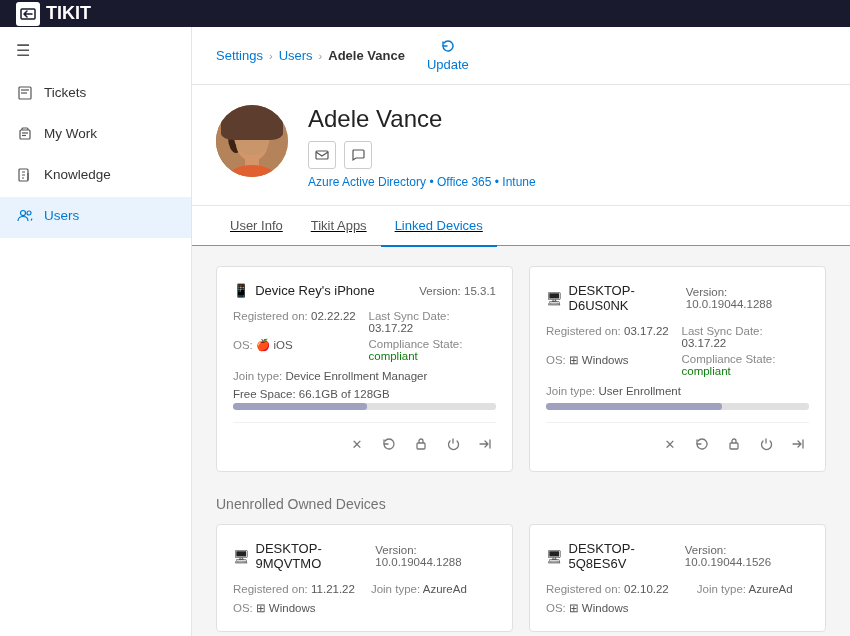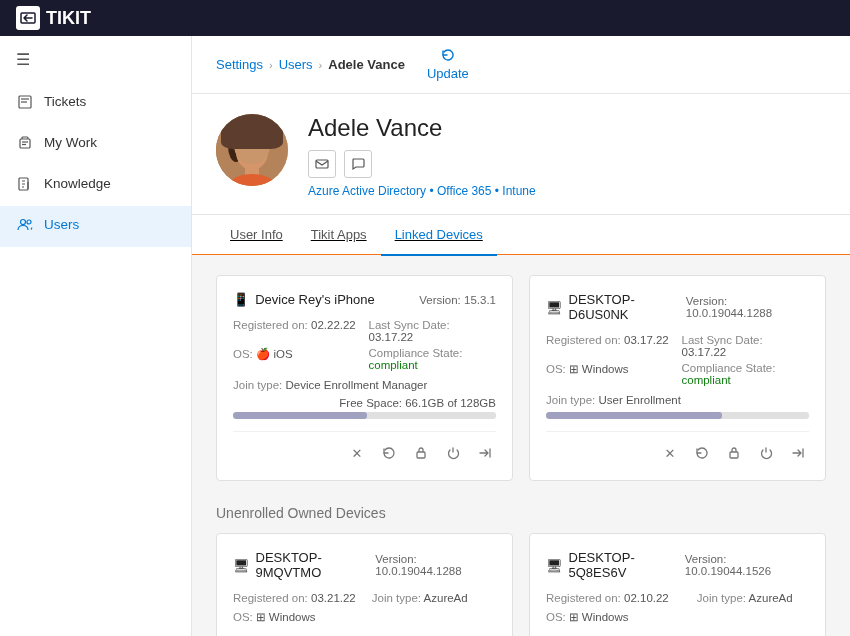--- a/index.html
+++ b/index.html
@@ -1,21 +1,21 @@
 <!DOCTYPE html>
 <html><head>
   <meta charset="utf-8">
   <style>
     * { box-sizing: border-box; margin: 0; padding: 0; }
     body { font-family: 'Segoe UI', Arial, sans-serif; font-size: 13px; background: #f5f5f5; display: flex; flex-direction: column; height: 636px; overflow: hidden; }
 
     
     .topbar {
       background: #1a1a2e;
-      height: 36px;
+      height: 27px;
       display: flex;
       align-items: center;
       padding: 0 16px;
       flex-shrink: 0;
     }
     .topbar-logo {
       color: white;
       font-size: 18px;
       font-weight: bold;
       display: flex;
@@ -241,21 +241,20 @@
       color: #555;
       margin-bottom: 6px;
     }
     .free-space-row {
       margin-bottom: 12px;
     }
     .free-space-label {
       font-size: 11.5px;
       color: #555;
       margin-bottom: 3px;
-      text-align: right;
     }
     .progress-bar-bg {
       height: 7px;
       background: #e0e0e0;
       border-radius: 3px;
       overflow: hidden;
     }
     .progress-bar-fill {
       height: 100%;
       background: #a0a0c0;
@@ -581,21 +580,21 @@
               <span>DESKTOP-9MQVTMO</span>
             </div>
             <div class="device-version">
               <span>Version:</span>
               <span>10.0.19044.1288</span>
             </div>
           </div>
           <div style="display:flex; gap:16px; font-size:11.5px; color:#555; margin-bottom:6px;">
             <span>
               <span style="color:#888;">Registered on:</span>
-              <span>03.21.22</span>
+              <span>11.21.22</span>
             </span>
             <span>
               <span style="color:#888;">Join type:</span>
               <span>AzureAd</span>
             </span>
           </div>
           <div style="font-size:11.5px; color:#555;">
             <span style="color:#888;">OS:</span>
             <span>⊞</span>
             <span>Windows</span>

